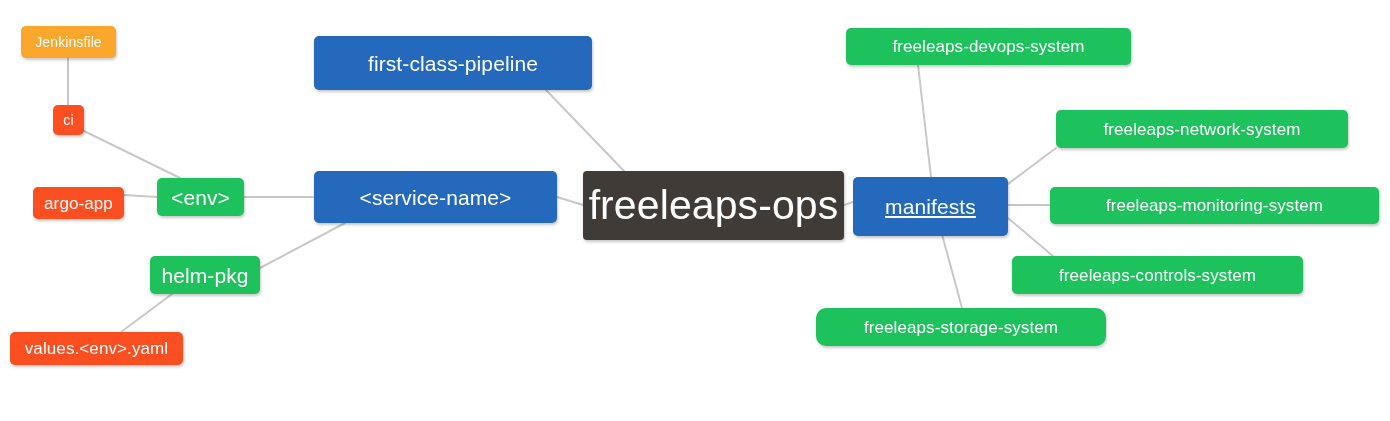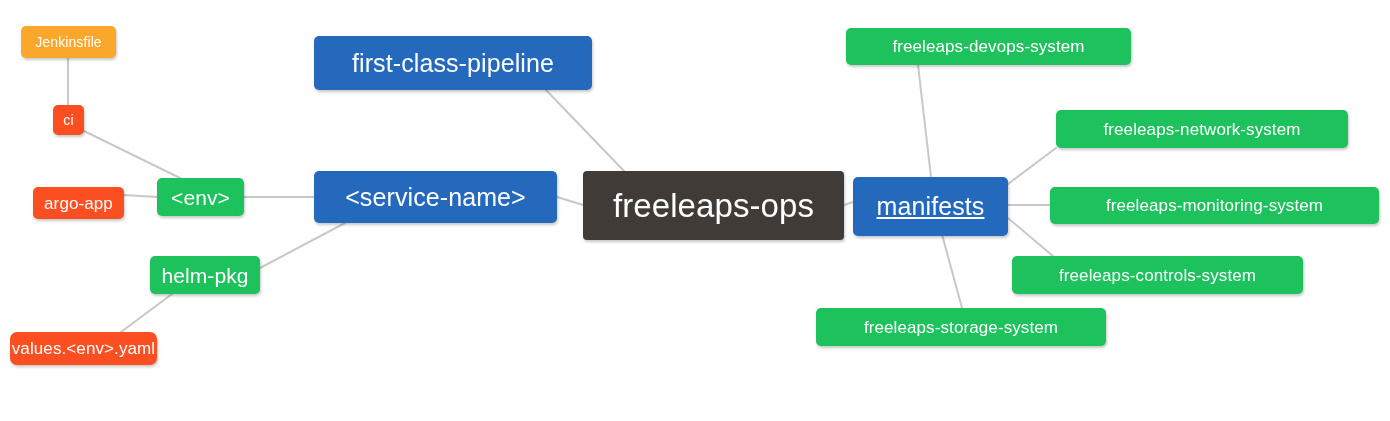--- a/index.html
+++ b/index.html
@@ -43,22 +43,22 @@
   }
   .mm-node.root {
     background: #413b37;
     border-radius: 4px;
   }
   .mm-node.blue   { background: #2469bc; }
   .mm-node.green  { background: #1ec25d; }
   .mm-node.orange { background: #fba72c; }
   .mm-node.red    { background: #fb4f22; }
 
-  .lvl-root { font-size: 33px; }
-  .lvl-1    { font-size: 25px; }
+  .lvl-root { font-size: 41px; }
+  .lvl-1    { font-size: 21px; }
   .lvl-2    { font-size: 21px; }
   .lvl-3    { font-size: 17px; }
   .lvl-4    { font-size: 14px; }
 </style>
 </head>
 <body>
 
 <div id="mindmap-canvas">
   <svg id="edge-layer" viewBox="0 0 1390 421" width="1390" height="421" xmlns="http://www.w3.org/2000/svg">
       <line x1="583" y1="205" x2="557" y2="197" stroke="#c8c8c8" stroke-width="2" stroke-linecap="round"></line>
@@ -79,20 +79,20 @@
   <div id="node-layer">
       <div class="mm-node root lvl-root" style="left: 583px; top: 171px; width: 261px; height: 69px;">freeleaps-ops</div>
       <div class="mm-node blue lvl-1" style="left: 314px; top: 171px; width: 243px; height: 52px;">&lt;service-name&gt;</div>
       <div class="mm-node blue lvl-1" style="left: 314px; top: 36px; width: 278px; height: 54px;">first-class-pipeline</div>
       <div class="mm-node blue lvl-1" style="left: 853px; top: 177px; width: 155px; height: 59px; text-decoration: underline;">manifests</div>
       <div class="mm-node green lvl-2" style="left: 157px; top: 178px; width: 87px; height: 38px;">&lt;env&gt;</div>
       <div class="mm-node green lvl-2" style="left: 150px; top: 256px; width: 110px; height: 38px;">helm-pkg</div>
       <div class="mm-node red lvl-4" style="left: 53px; top: 105px; width: 31px; height: 30px;">ci</div>
       <div class="mm-node orange lvl-4" style="left: 21px; top: 26px; width: 95px; height: 32px;">Jenkinsfile</div>
       <div class="mm-node red lvl-3" style="left: 33px; top: 179px; width: 91px; height: 32px; margin-top: 8px;">argo-app</div>
-      <div class="mm-node red lvl-3" style="left: 10px; top: 332px; width: 147px; height: 33px; border-radius: 7px;">values.&lt;env&gt;.yaml</div>
+      <div class="mm-node red lvl-3" style="left: 10px; top: 332px; width: 173px; height: 33px;">values.&lt;env&gt;.yaml</div>
       <div class="mm-node green lvl-3" style="left: 801px; top: 28px; width: 285px; height: 37px; margin-left: 45px;">freeleaps-devops-system</div>
       <div class="mm-node green lvl-3" style="left: 1056px; top: 110px; width: 292px; height: 38px;">freeleaps-network-system</div>
       <div class="mm-node green lvl-3" style="left: 1050px; top: 187px; width: 329px; height: 37px;">freeleaps-monitoring-system</div>
       <div class="mm-node green lvl-3" style="left: 1012px; top: 256px; width: 291px; height: 38px;">freeleaps-controls-system</div>
-      <div class="mm-node green lvl-3" style="left: 816px; top: 308px; width: 290px; height: 38px;">freeleaps-storage-system</div>
+      <div class="mm-node green lvl-3" style="left: 816px; top: 308px; width: 290px; height: 38px; border-radius: 10px;">freeleaps-storage-system</div>
     </div>
 </div>
 
 </body></html>

